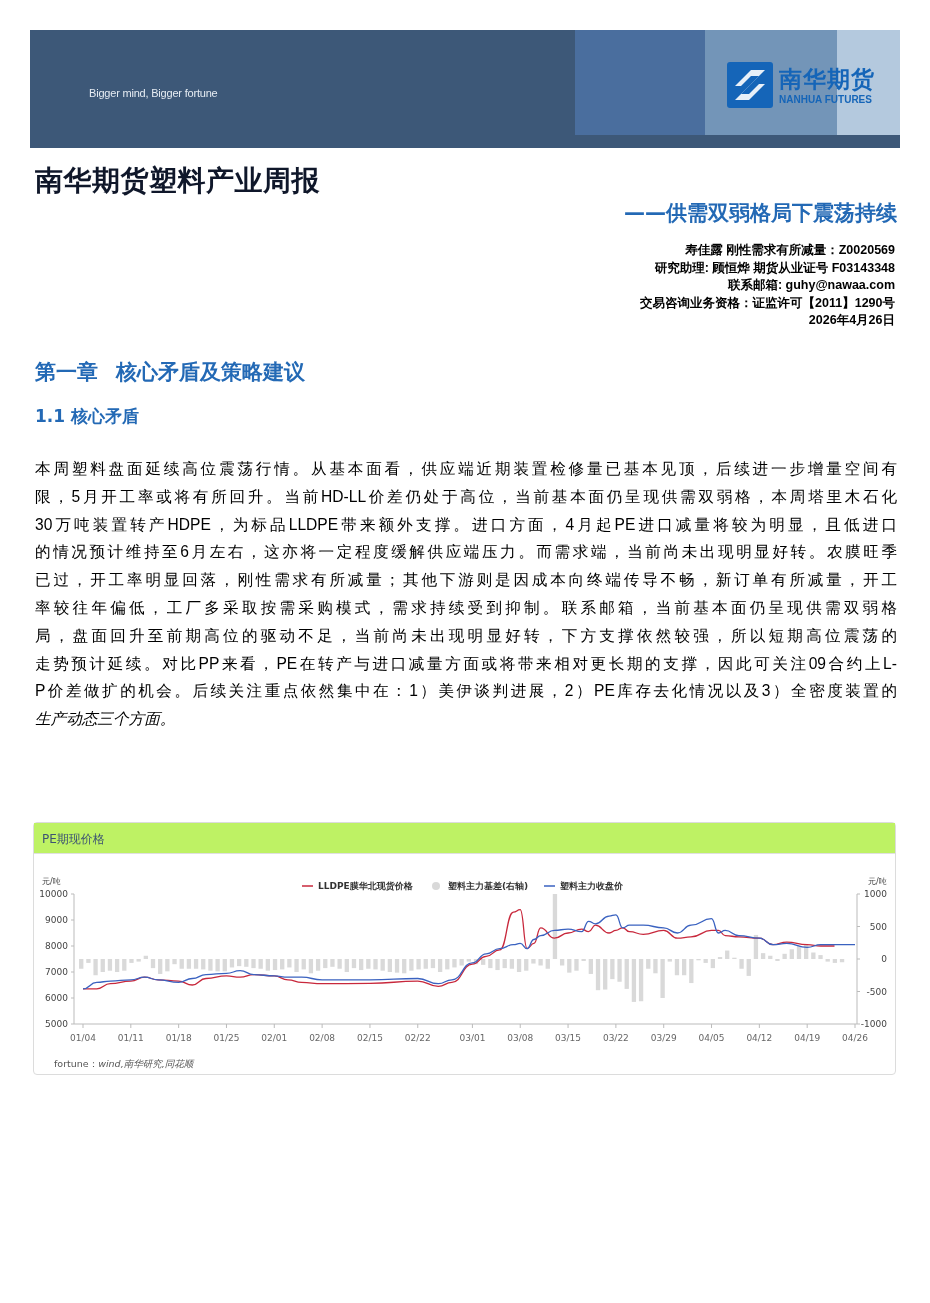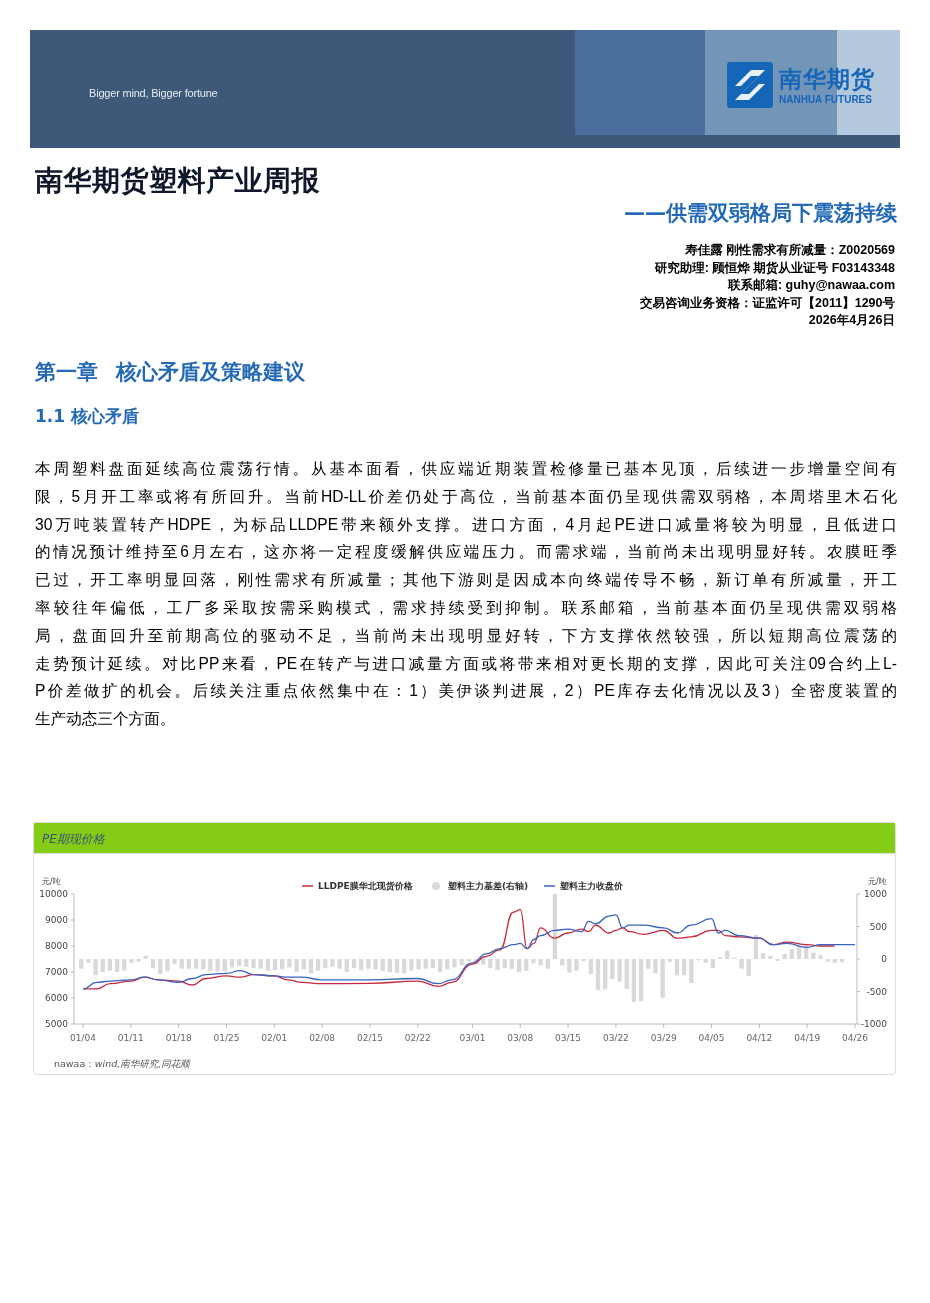--- a/index.html
+++ b/index.html
@@ -23,25 +23,25 @@
   .title { position: absolute; left: 35px; top: 162px; font-size: 28px; font-weight: bold; color: #0f172a; letter-spacing: 0.5px; }
   .subtitle { position: absolute; right: 33px; top: 199px; font-size: 21px; font-weight: bold; color: #2369b5; }
   .meta { position: absolute; right: 35px; top: 242px; text-align: right; font-size: 12.5px; font-weight: bold; line-height: 17.5px; font-family: "Liberation Sans", sans-serif; }
 
   .chapter { position: absolute; left: 35px; top: 358px; font-size: 21px; font-weight: bold; color: #2369b5; }
   .chapter .gap { display: inline-block; width: 18px; }
   .section { position: absolute; left: 35px; top: 405px; font-size: 17px; font-weight: bold; color: #2369b5; }
 
   .body-text { position: absolute; left: 35px; top: 455px; width: 862px; font-size: 15.6px; line-height: 27.8px; text-align: justify; font-family: "Liberation Sans", sans-serif; }
   .body-text .line { display: block; white-space: nowrap; text-align-last: justify; }
-  .body-text .line.last { text-align-last: left; }
+  .body-text .line.last { text-align-last: left; font-style: italic; }
 
   
   .chart-card { position: absolute; left: 33px; top: 822px; width: 861px; height: 251px; border: 1px solid #dcdcdc; border-radius: 4px; background: #fff; }
-  .chart-head { height: 30px; background: #84cc16; border-bottom: 1px solid #e0e0e0; font-style: italic; }
+  .chart-head { height: 30px; background: #bef264; border-bottom: 1px solid #e0e0e0; }
   .chart-head span { position: absolute; left: 8px; top: 8px; font-size: 12px; color: #3d5373; }
   .chart-svg { position: absolute; left: 0; top: 31px; }
   .source { position: absolute; left: 20px; top: 235px; font-size: 9.5px; color: #555; }
   .source i { font-style: italic; }
 </style>
 </head>
 <body>
 
 <div class="banner">
   <div class="stripe1"></div>
@@ -270,15 +270,15 @@
       <path d="M49.0,134.9 C55.8,134.9 55.8,134.9 62.7,134.9 C69.5,134.9 69.5,129.7 76.3,129.7 C86.6,129.7 86.6,127.1 96.8,127.1 C103.7,127.1 103.7,123.2 110.5,123.2 C117.3,123.2 117.3,125.8 124.2,125.8 C134.4,125.8 134.4,127.1 144.6,127.1 C151.5,127.1 151.5,131.0 158.3,131.0 C165.1,131.0 165.1,124.5 172.0,124.5 C182.2,124.5 182.2,121.9 192.5,121.9 C199.3,121.9 199.3,123.2 206.1,123.2 C213.0,123.2 213.0,120.6 219.8,120.6 C230.0,120.6 230.0,121.9 240.3,121.9 C247.1,121.9 247.1,125.8 254.0,125.8 C260.8,125.8 260.8,128.4 267.6,128.4 C277.9,128.4 277.9,129.7 288.1,129.7 C312.0,129.7 312.0,129.4 335.9,129.4 C359.8,129.4 359.8,127.1 383.8,127.1 C394.0,127.1 394.0,132.3 404.3,132.3 C411.1,132.3 411.1,128.4 417.9,128.4 C428.2,128.4 428.2,110.2 438.4,110.2 C445.2,110.2 445.2,102.4 452.1,102.4 C458.9,102.4 458.9,95.9 465.7,95.9 C472.6,95.9 472.6,58.2 479.4,58.2 C482.8,58.2 482.8,55.6 486.2,55.6 C489.7,55.6 489.7,94.6 493.1,94.6 C496.5,94.6 496.5,89.4 499.9,89.4 C503.3,89.4 503.3,73.8 506.7,73.8 C513.6,73.8 513.6,84.2 520.4,84.2 C527.2,84.2 527.2,79.0 534.1,79.0 C540.9,79.0 540.9,75.1 547.7,75.1 C551.1,75.1 551.1,77.7 554.6,77.7 C558.0,77.7 558.0,71.2 561.4,71.2 C568.2,71.2 568.2,79.0 575.1,79.0 C578.5,79.0 578.5,76.4 581.9,76.4 C585.3,76.4 585.3,73.8 588.7,73.8 C592.1,73.8 592.1,77.7 595.5,77.7 C602.4,77.7 602.4,80.3 609.2,80.3 C619.5,80.3 619.5,76.4 629.7,76.4 C636.5,76.4 636.5,84.2 643.4,84.2 C650.2,84.2 650.2,82.9 657.0,82.9 C667.3,82.9 667.3,76.4 677.5,76.4 C680.9,76.4 680.9,76.4 684.4,76.4 C687.8,76.4 687.8,81.6 691.2,81.6 C698.0,81.6 698.0,82.9 704.9,82.9 C715.1,82.9 715.1,84.2 725.4,84.2 C732.2,84.2 732.2,90.7 739.0,90.7 C745.8,90.7 745.8,88.1 752.7,88.1 C762.9,88.1 762.9,90.7 773.2,90.7 C780.0,90.7 780.0,92.0 786.8,92.0 C793.7,92.0 793.7,92.0 800.5,92.0" fill="none" stroke="#c8283c" stroke-width="1.3"></path>
       <path d="M49.0,134.9 C55.8,134.9 55.8,128.4 62.7,128.4 C69.5,128.4 69.5,127.1 76.3,127.1 C86.6,127.1 86.6,125.8 96.8,125.8 C103.7,125.8 103.7,123.2 110.5,123.2 C117.3,123.2 117.3,125.8 124.2,125.8 C134.4,125.8 134.4,128.4 144.6,128.4 C151.5,128.4 151.5,124.5 158.3,124.5 C165.1,124.5 165.1,120.6 172.0,120.6 C182.2,120.6 182.2,119.3 192.5,119.3 C199.3,119.3 199.3,116.7 206.1,116.7 C213.0,116.7 213.0,120.6 219.8,120.6 C230.0,120.6 230.0,121.9 240.3,121.9 C247.1,121.9 247.1,123.2 254.0,123.2 C260.8,123.2 260.8,123.2 267.6,123.2 C277.9,123.2 277.9,125.8 288.1,125.8 C312.0,125.8 312.0,125.8 335.9,125.8 C359.8,125.8 359.8,124.5 383.8,124.5 C394.0,124.5 394.0,129.7 404.3,129.7 C411.1,129.7 411.1,125.8 417.9,125.8 C428.2,125.8 428.2,108.9 438.4,108.9 C445.2,108.9 445.2,99.8 452.1,99.8 C458.9,99.8 458.9,94.6 465.7,94.6 C472.6,94.6 472.6,90.7 479.4,90.7 C482.8,90.7 482.8,89.4 486.2,89.4 C489.7,89.4 489.7,94.6 493.1,94.6 C496.5,94.6 496.5,85.5 499.9,85.5 C503.3,85.5 503.3,81.6 506.7,81.6 C513.6,81.6 513.6,76.4 520.4,76.4 C527.2,76.4 527.2,75.1 534.1,75.1 C540.9,75.1 540.9,77.7 547.7,77.7 C551.1,77.7 551.1,67.3 554.6,67.3 C558.0,67.3 558.0,69.9 561.4,69.9 C568.2,69.9 568.2,62.1 575.1,62.1 C578.5,62.1 578.5,60.8 581.9,60.8 C585.3,60.8 585.3,73.8 588.7,73.8 C592.1,73.8 592.1,71.2 595.5,71.2 C602.4,71.2 602.4,71.2 609.2,71.2 C619.5,71.2 619.5,73.8 629.7,73.8 C636.5,73.8 636.5,79.0 643.4,79.0 C650.2,79.0 650.2,71.2 657.0,71.2 C667.3,71.2 667.3,64.7 677.5,64.7 C680.9,64.7 680.9,79.0 684.4,79.0 C687.8,79.0 687.8,76.4 691.2,76.4 C698.0,76.4 698.0,81.6 704.9,81.6 C715.1,81.6 715.1,84.2 725.4,84.2 C732.2,84.2 732.2,90.7 739.0,90.7 C745.8,90.7 745.8,89.4 752.7,89.4 C762.9,89.4 762.9,93.3 773.2,93.3 C780.0,93.3 780.0,90.7 786.8,90.7 C793.7,90.7 793.7,90.7 800.5,90.7 C810.8,90.7 810.8,90.7 821.0,90.7" fill="none" stroke="#3a62c0" stroke-width="1.3"></path>
       <line x1="268" y1="32" x2="279" y2="32" stroke="#c8283c" stroke-width="1.5"></line>
       <text x="284" y="35" font-size="9" font-weight="bold" fill="#333" font-family="DejaVu Sans, sans-serif">LLDPE膜华北现货价格</text>
       <circle cx="402" cy="32" r="4" fill="#d9d9d9"></circle>
       <text x="414" y="35" font-size="9" font-weight="bold" fill="#333" font-family="DejaVu Sans, sans-serif">塑料主力基差(右轴)</text>
       <line x1="510" y1="32" x2="521" y2="32" stroke="#3a62c0" stroke-width="1.5"></line>
       <text x="526" y="35" font-size="9" font-weight="bold" fill="#333" font-family="DejaVu Sans, sans-serif">塑料主力收盘价</text>
     </svg>
   <div class="source">
-    <span>nawaa：</span><i>wind,南华研究,同花顺</i>
+    <span>fortune：</span><i>wind,南华研究,同花顺</i>
   </div>
 </div>
 
 </body></html>

